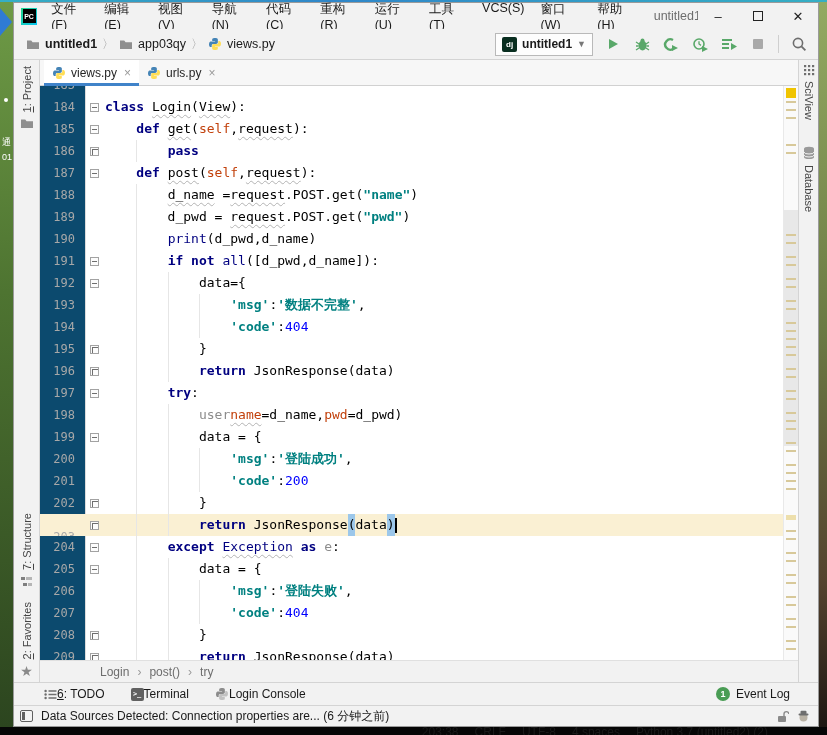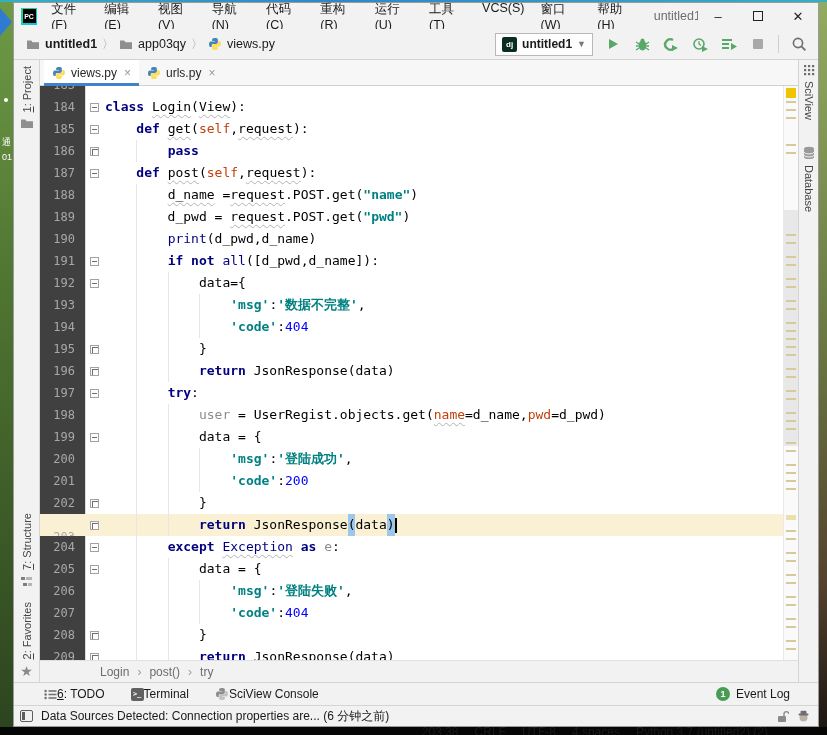--- a/index.html
+++ b/index.html
@@ -69,21 +69,21 @@
   .tab { display:flex; align-items:center; gap:5px; padding:0 8px; position:relative; font-size:12px; color:#262626; }
   .tab .x { color:#9a9a9a; font-size:12px; margin-left:2px; }
   .tab.active { background:#ffffff; }
   .tab.active::after { content:""; position:absolute; left:0; right:0; bottom:-1px; height:3px; background:#4083c9; }
 
   
   .editor { flex:1 1 auto; background:#fff; position:relative; overflow:hidden; min-height:0; }
   .lines { margin-top:-12px; }
   .line { height:22px; display:flex; align-items:stretch; background:#fff; }
   .line.current { background:#faf0d3; }
-  .ln { width:46px; flex:0 0 auto; background:#404040; border-right:1px solid #dcdcdc; color:#a8a8a8;
+  .ln { width:46px; flex:0 0 auto; background:#0c4a6e; border-right:1px solid #dcdcdc; color:#a8a8a8;
     font:12px "DejaVu Sans Mono",monospace; display:flex; align-items:center; justify-content:flex-end; padding-right:10px; }
   .line.current .ln { background:inherit;margin-top:23px; }
   .fold { width:17px; flex:0 0 auto; background:inherit; display:flex; align-items:center; justify-content:center; }
   .fold-box { width:9px; height:9px; border:1px solid #a2a2a2; background:#fcfcfc; position:relative; }
   .fold-s .fold-box::after { content:""; position:absolute; left:1px; right:1px; top:3px; border-top:1px solid #6e6e6e; }
   .fold-e .fold-box::after { content:""; position:absolute; left:1px; top:1px; width:5px; height:5px;
     border-left:1px solid #6e6e6e; border-top:1px solid #6e6e6e; }
   .code { flex:1 1 auto; position:relative; white-space:pre; font:13px "DejaVu Sans Mono",monospace;
     display:flex; align-items:center; padding-left:2px; line-height:22px; }
   .guide { position:absolute; top:0; bottom:0; width:1px; background:#e6e6e6; }
@@ -404,21 +404,21 @@
             <div class="line">
               <span class="ln">197</span>
               <span class="fold fold-s">
                 <span class="fold-box"></span>
               </span>
               <span class="code"><span class="guide" style="left: 33.32px;"></span><span class="c-t">        </span><span class="c-k">try</span><span class="c-t">:</span></span>
             </div>
             <div class="line">
               <span class="ln">198</span>
               <span class="fold"></span>
-              <span class="code"><span class="guide" style="left: 33.32px;"></span><span class="guide" style="left: 64.64px;"></span><span class="c-t">            </span><span class="c-g">user</span><span class="c-t"> = UserRegist.objects.get(</span><span class="c-p wavy">name</span><span class="c-t">=d_name,</span><span class="c-p">pwd</span><span class="c-t">=d_pwd)</span></span>
+              <span class="code"><span class="guide" style="left: 33.32px;"></span><span class="guide" style="left: 64.64px;"></span><span class="c-t">            </span><span class="c-g">user</span><span class="c-p wavy">name</span><span class="c-t">=d_name,</span><span class="c-p">pwd</span><span class="c-t">=d_pwd)</span></span>
             </div>
             <div class="line">
               <span class="ln">199</span>
               <span class="fold fold-s">
                 <span class="fold-box"></span>
               </span>
               <span class="code"><span class="guide" style="left: 33.32px;"></span><span class="guide" style="left: 64.64px;"></span><span class="c-t">            data = {</span></span>
             </div>
             <div class="line">
               <span class="ln">200</span>
@@ -591,21 +591,21 @@
           </span>
           <span>Terminal</span>
         </span>
         <span class="tw-btn">
           <span class="ic">
             <svg width="14" height="14">
               <path fill="#8c8c8c" d="M7 1C4 1 4.2 2.3 4.2 2.3V4h2.9v.5H2.9S1 4.3 1 7.2c0 2.9 1.7 2.8 1.7 2.8h1V8.6s-.05-1.7 1.65-1.7h2.9s1.6.03 1.6-1.55V2.6S10.1 1 7 1z"></path>
               <path fill="#c2c2c2" d="M7 13c3 0 2.8-1.3 2.8-1.3V10H6.9v-.5h4.2S13 9.7 13 6.8c0-2.9-1.7-2.8-1.7-2.8h-1v1.4s.05 1.7-1.65 1.7h-2.9s-1.6-.03-1.6 1.55v2.75S4 13 7 13z"></path>
             </svg>
           </span>
-          <span>SciView Console</span>
+          <span>Login Console</span>
         </span>
       </span>
     <span class="eventlog">
       <span class="badge">1</span>
       <span>Event Log</span>
     </span>
   </div>
 
   <div class="statusbar">
     <span class="panel-ic"></span>

